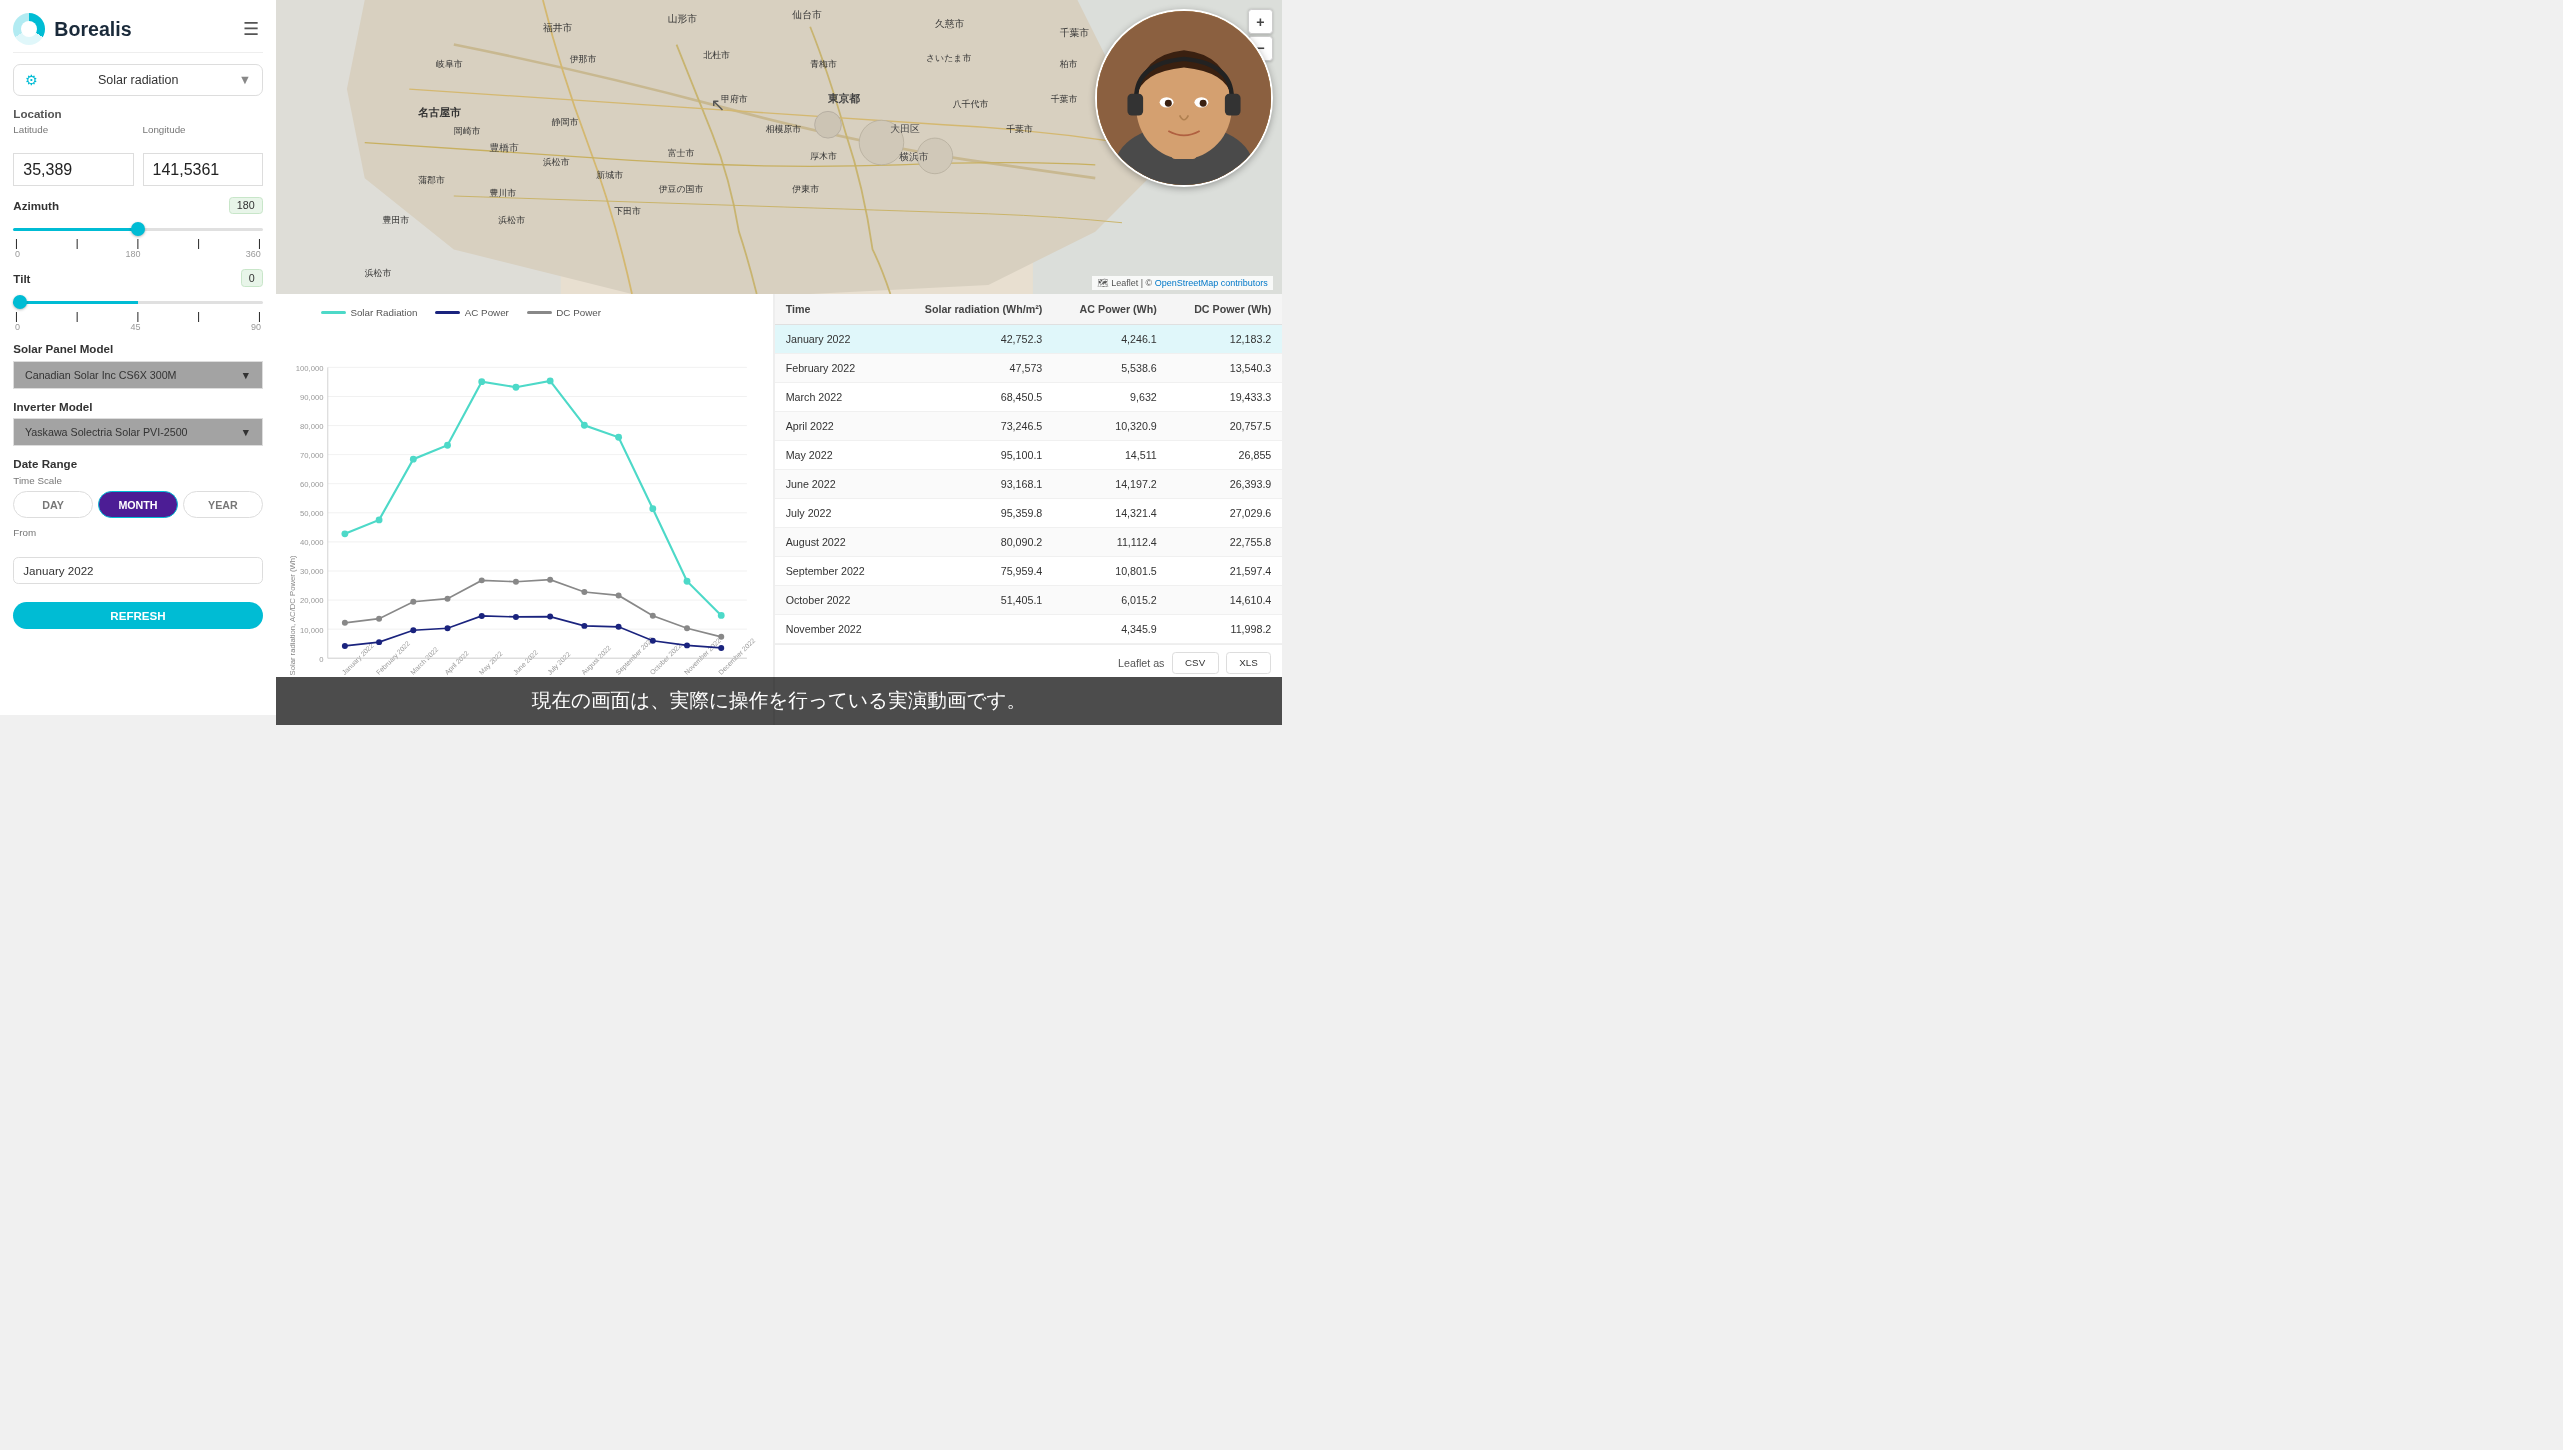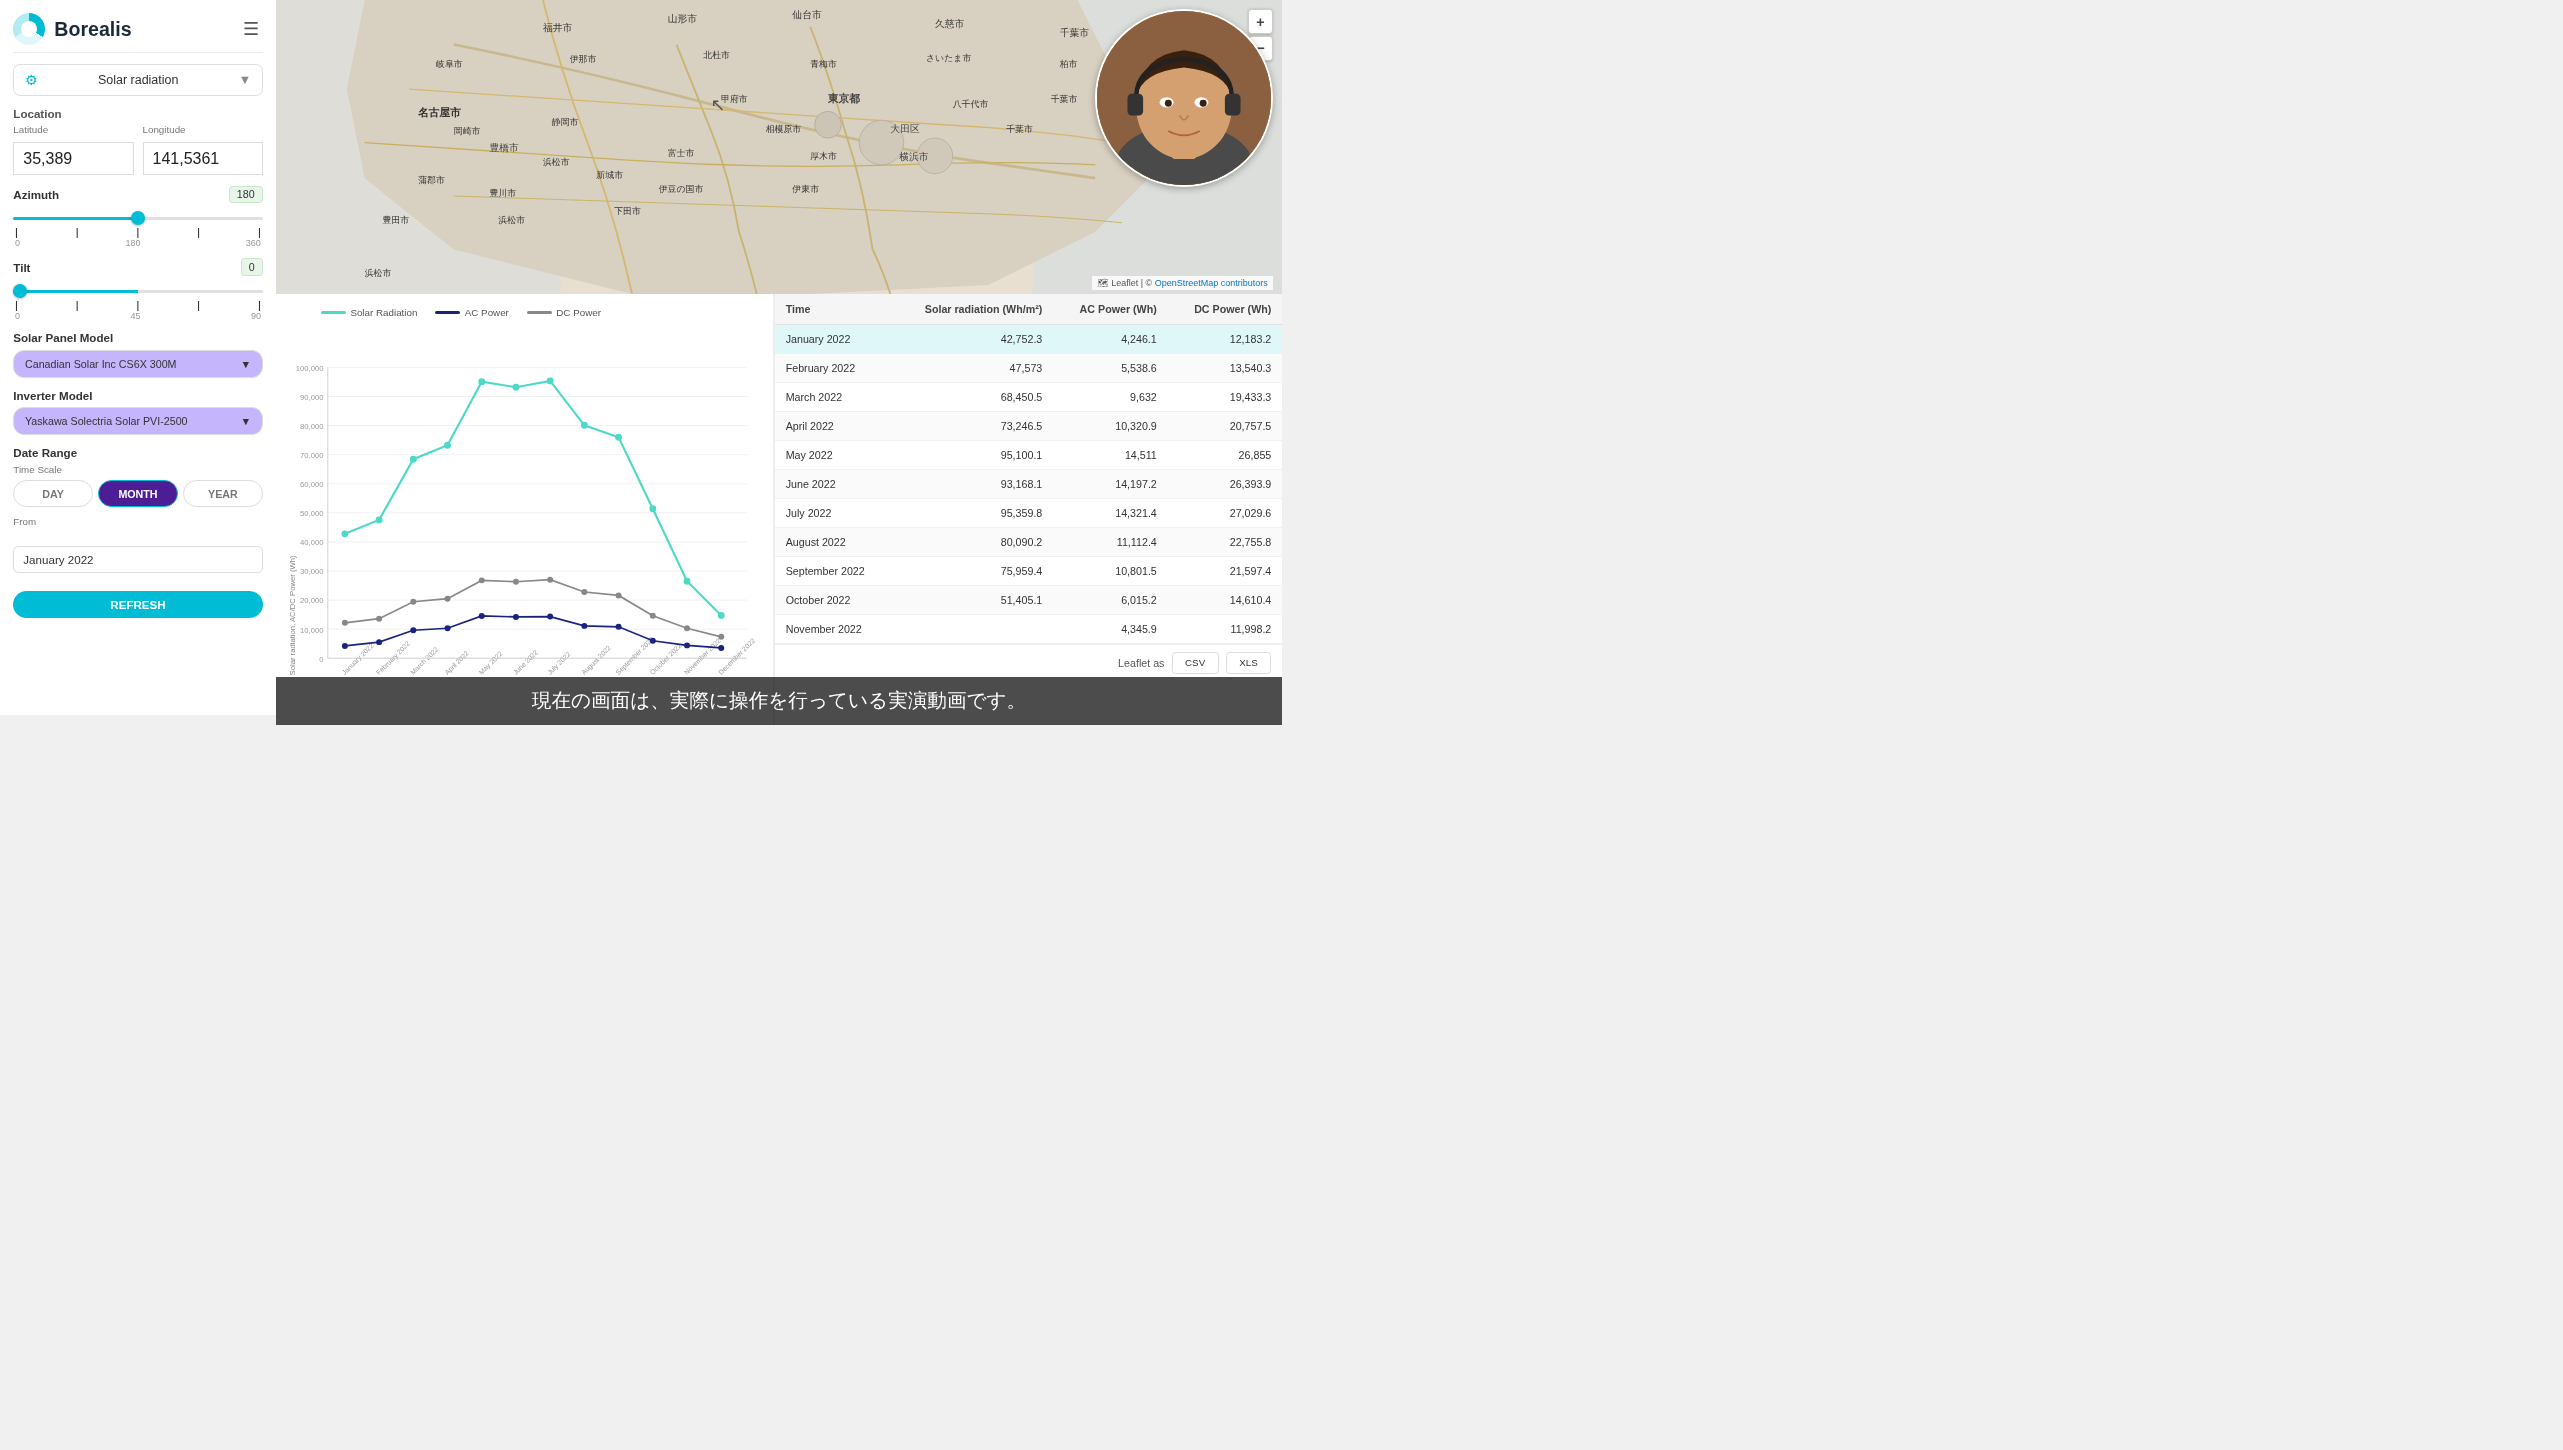--- a/index.html
+++ b/index.html
@@ -108,21 +108,21 @@
       gap: 9px;
     }
 
     .location-field {
       flex: 1;
     }
 
     .field-label {
       font-size: 9.8px;
       color: #777;
-      margin-bottom: 7px;
+      margin-bottom: 18px;
     }
 
     .field-input {
       width: 100%;
       border: 0.9px solid #ddd;
       border-radius: 0;
       padding: 6.2px 9px;
       font-size: 16px;
       color: #222;
       outline: none;
@@ -205,25 +205,25 @@
     .model-label {
       font-size: 11.6px;
       font-weight: 600;
       color: #333;
       margin-bottom: 5.3px;
     }
 
     .model-select {
       width: 100%;
       border: 0.9px solid #ddd;
-      border-radius: 11px;
+      border-radius: 0;
       padding: 7.1px 10.7px;
       font-size: 10.7px;
       color: #333;
-      background: #c4b5fd;
+      background: #a3a3a3;
       cursor: pointer;
       display: flex;
       align-items: center;
       justify-content: space-between;
     }
 
     
     .time-scale-row {
       display: flex;
       gap: 5.3px;

